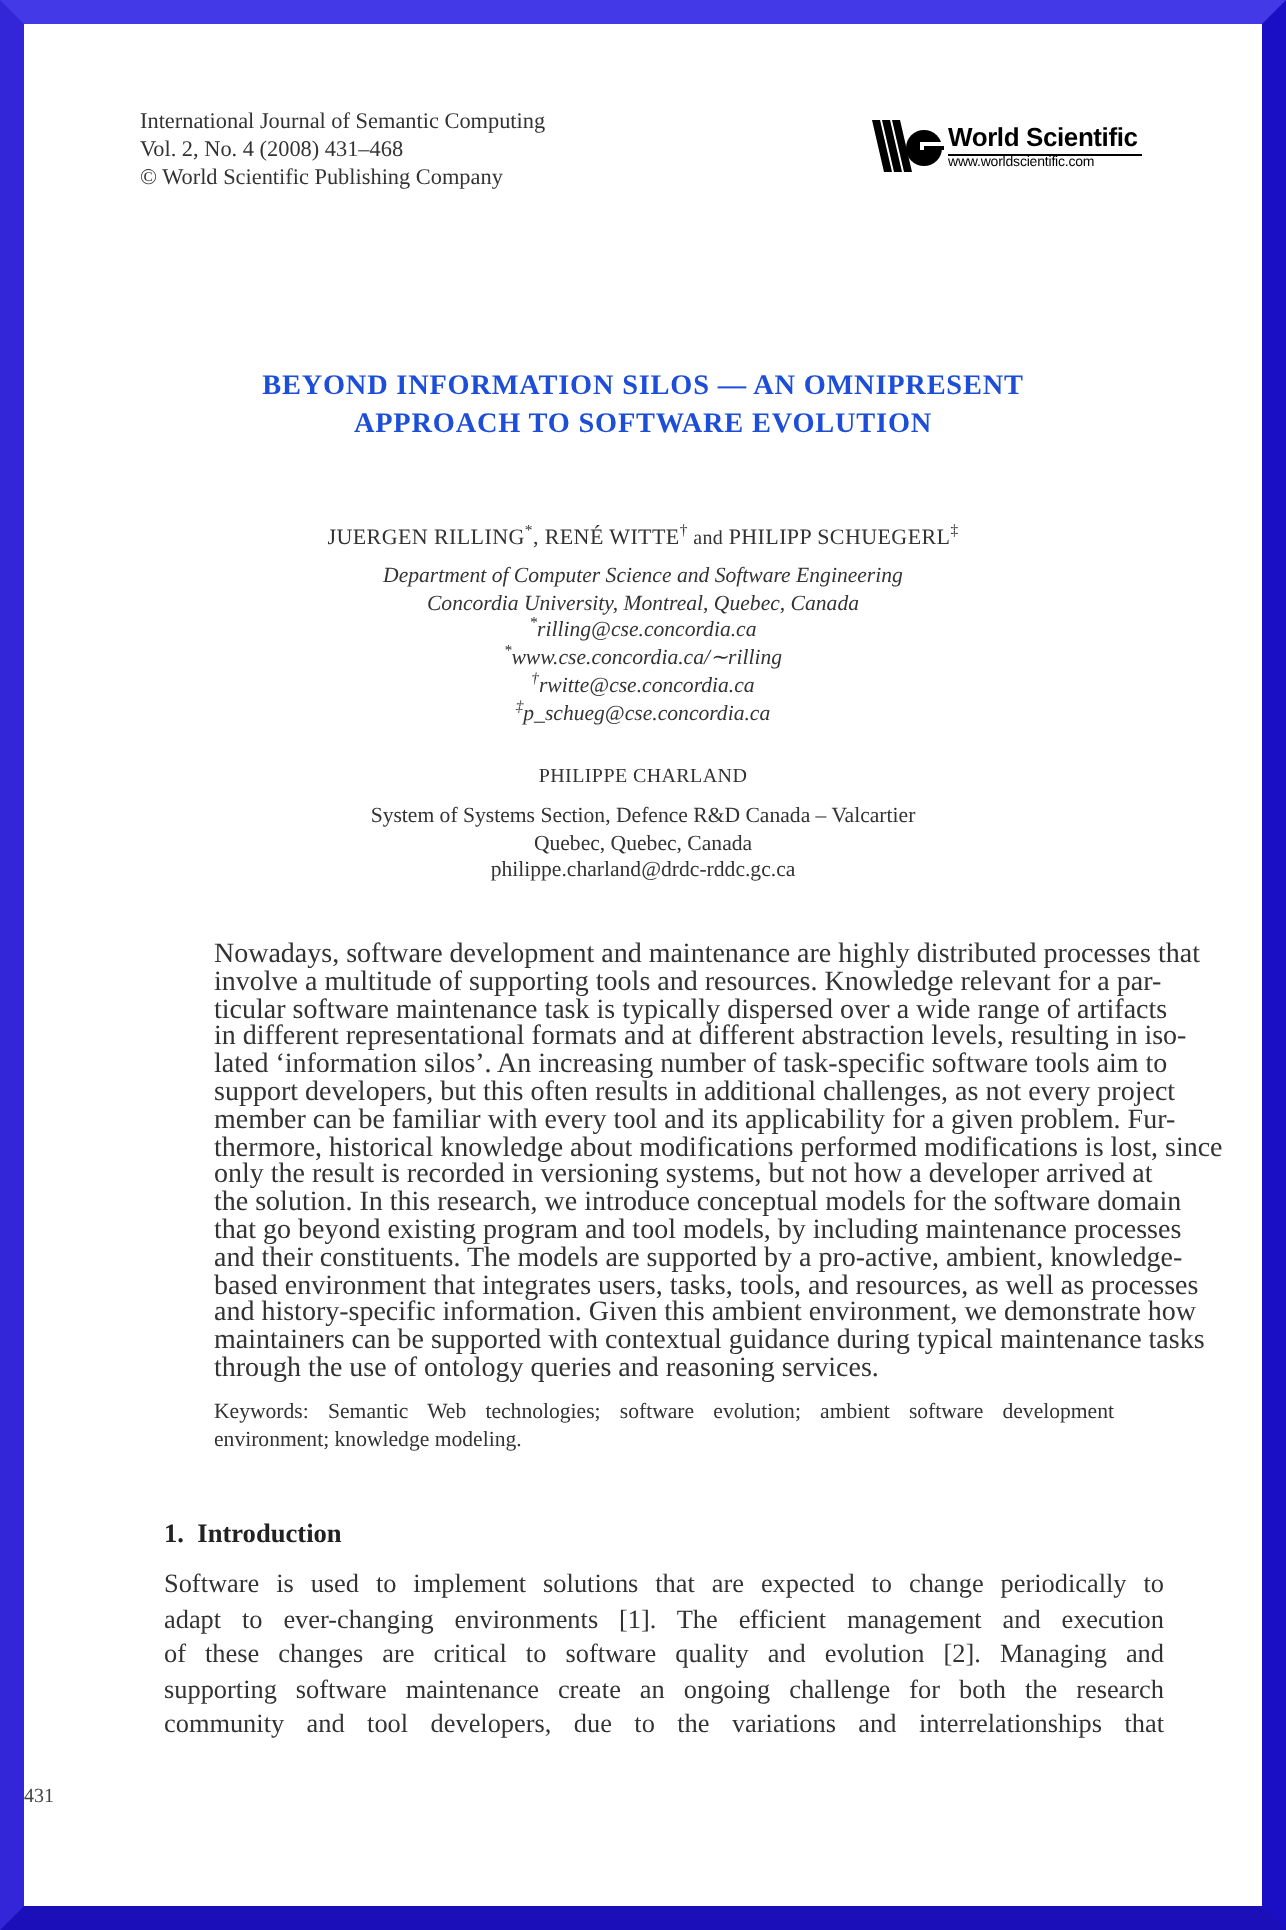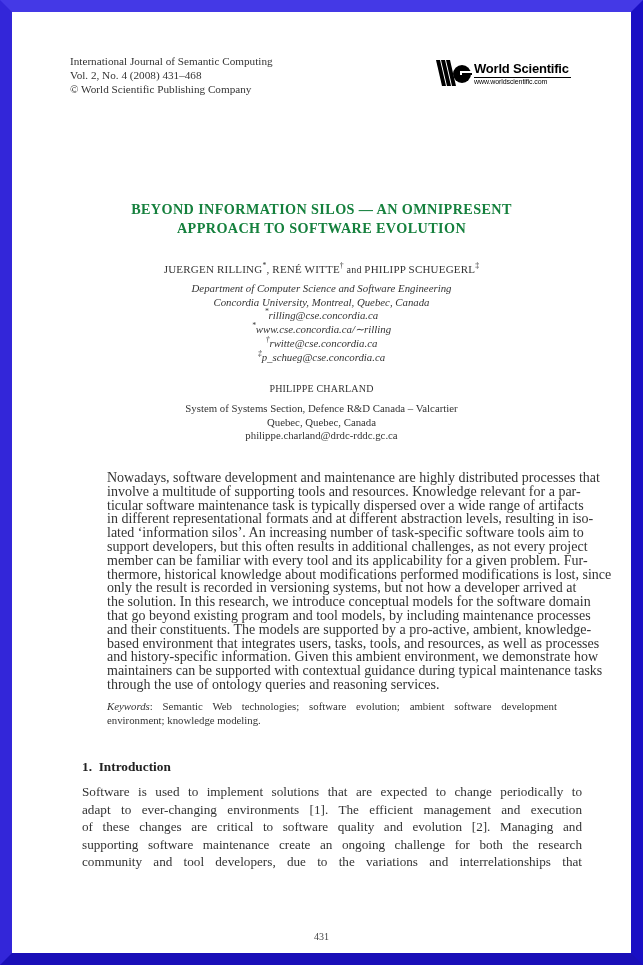--- a/index.html
+++ b/index.html
@@ -12,32 +12,32 @@
     background: #fff;
   }
   .page { position: absolute; inset: 0; font-family: "DejaVu Serif", "Liberation Serif", serif; color: #222; }
   .abs { position: absolute; }
   .journal { left: 58px; top: 42px; font-size: 11.2px; line-height: 14px; font-family: "Liberation Serif", serif; color: #333; }
   .logo { left: 424px; top: 46px; width: 140px; height: 32px; }
   .logo-mark { position: absolute; left: 0; top: 0; width: 36px; height: 30px; }
   .logo-name { position: absolute; left: 38px; top: 3px; font-family: "Liberation Sans", sans-serif; font-weight: bold; font-size: 13px; color: #000; letter-spacing: -0.2px; }
   .logo-line { position: absolute; left: 38px; top: 19px; width: 97px; height: 1px; background: #000; }
   .logo-url { position: absolute; left: 38px; top: 20px; font-family: "Liberation Sans", sans-serif; font-size: 7px; color: #000; letter-spacing: -0.1px; }
-  .title { left: 0; right: 0; top: 188px; text-align: center; font-family: "Liberation Serif", serif; font-weight: bold; font-size: 14.2px; line-height: 19px; letter-spacing: 0.4px; color: #15803d; }
+  .title { left: 0; right: 0; top: 172px; text-align: center; font-family: "Liberation Serif", serif; font-weight: bold; font-size: 14.2px; line-height: 19px; letter-spacing: 0.4px; color: #1d4ed8; }
   .center { left: 0; right: 0; text-align: center; font-family: "Liberation Serif", serif; color: #333; }
   .authors { top: 251px; font-size: 11px; letter-spacing: 0.2px; }
   .affil { top: 270px; font-size: 10.8px; line-height: 13.7px; font-style: italic; }
   .author2 { top: 371px; font-size: 10px; letter-spacing: 0.2px; }
   .affil2 { top: 390px; font-size: 10.8px; line-height: 13.7px; }
   .abstract { left: 95px; width: 450px; top: 459px; font-family: "Liberation Serif", serif; font-size: 14px; line-height: 13.8px; text-align: justify; color: #333; }
   .keywords { left: 95px; width: 450px; top: 688px; font-family: "Liberation Serif", serif; font-size: 10.8px; line-height: 13.8px; text-align: justify; color: #333; }
-  .keywords .kl { font-style: italic; }
+  .keywords .kl { }
   .section { left: 70px; top: 747px; font-family: "Liberation Serif", serif; font-weight: bold; font-size: 13.3px; color: #222; }
   .intro { left: 70px; width: 500px; top: 771px; font-family: Liberation Serif, serif; font-size: 13.2px; line-height: 17.5px; text-align: justify; color: #333; }
-  .pageno { left: 0; right: 0; top: 881px; text-align: center; font-family: "Liberation Serif", serif; font-size: 10px; color: #444; margin-top: 38px; }
+  .pageno { left: 0; right: 0; top: 881px; text-align: left; font-family: "Liberation Serif", serif; font-size: 10px; color: #444; }
   sup { font-size: 0.7em; line-height: 0; }
   .line { display: block; white-space: nowrap; }
   .just { display: block; text-align: justify; text-align-last: justify; white-space: nowrap; }
   .just-last { display: block; text-align: left; white-space: nowrap; }
 </style>
 </head>
 <body>
 
 <div class="frame">
 <div class="page">

